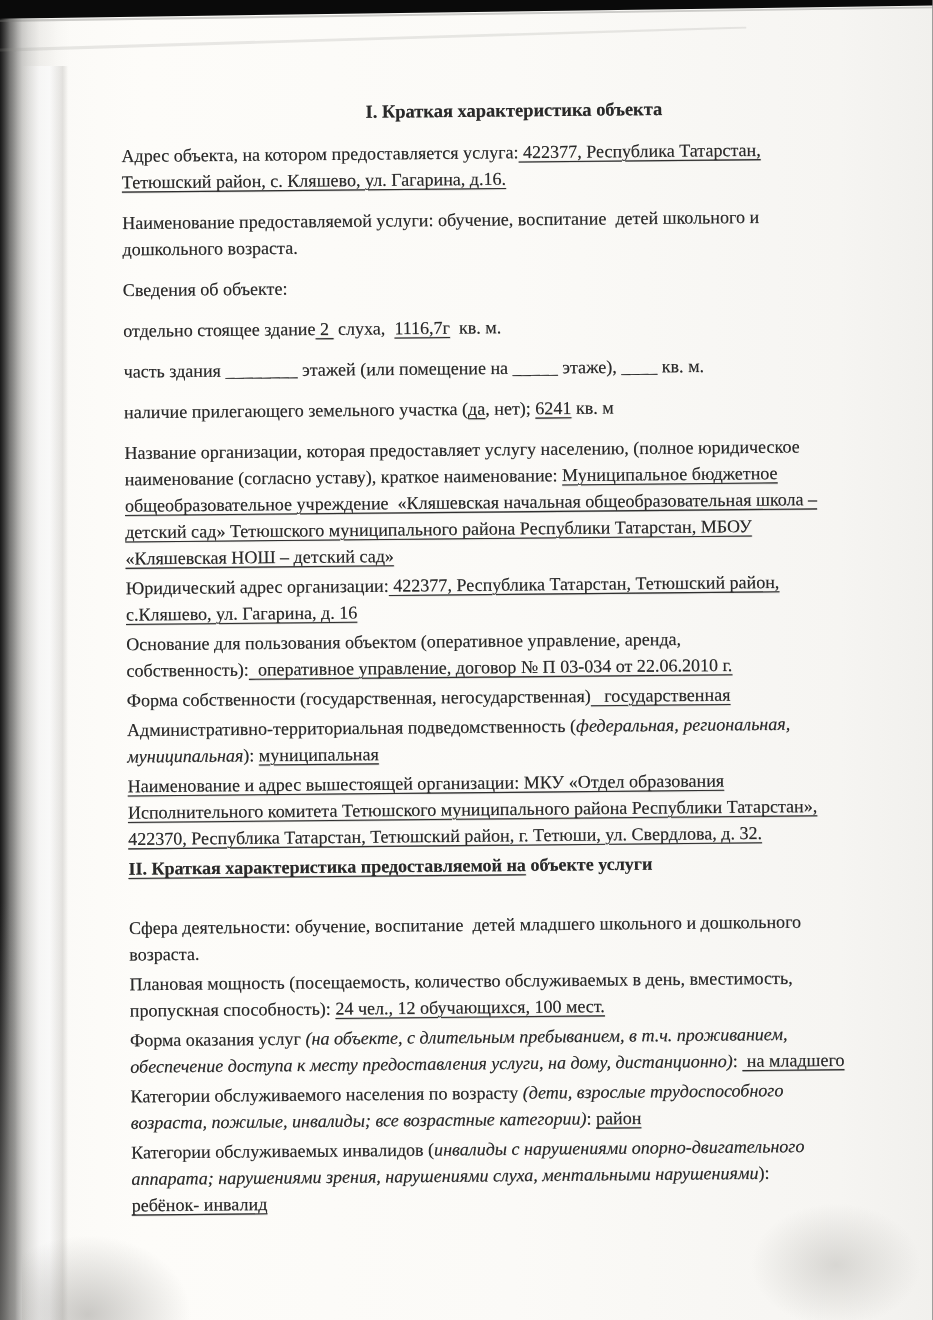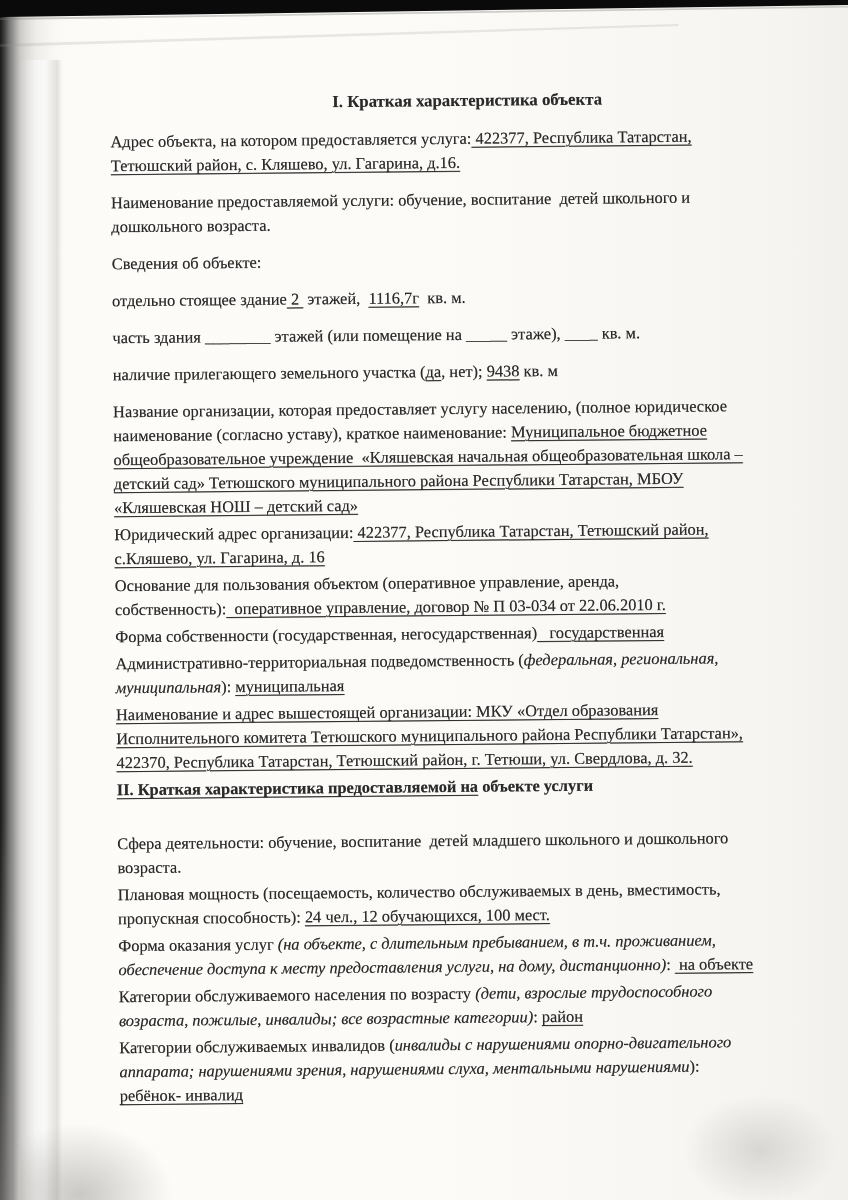--- a/index.html
+++ b/index.html
@@ -91,23 +91,23 @@
   <div class="edge-top-line"></div>
   <div class="smudge-bottom-left"></div>
   <div class="smudge-right"></div>
   <div class="content">
       <p class="para h1"><span class="b">I. Краткая характеристика объекта</span></p>
       <p class="para sp"><span>Адрес объекта, на котором предоставляется услуга:</span><span class="u"> 422377, Республика Татарстан,
 Тетюшский район, с. Кляшево, ул. Гагарина, д.16.</span></p>
       <p class="para sp"><span>Наименование предоставляемой услуги: обучение, воспитание  детей школьного и
 дошкольного возраста.</span></p>
       <p class="para sp"><span>Сведения об объекте:</span></p>
-      <p class="para sp"><span>отдельно стоящее здание</span><span class="u"> 2 </span><span> этажей,  </span><span class="u">1116,7г</span><span>  кв. м.</span></p>
+      <p class="para sp"><span>отдельно стоящее здание</span><span class="u"> 2 </span><span> слуха,  </span><span class="u">1116,7г</span><span>  кв. м.</span></p>
       <p class="para sp"><span>часть здания ________ этажей (или помещение на _____ этаже), ____ кв. м.</span></p>
-      <p class="para sp"><span>наличие прилегающего земельного участка (</span><span class="u">да</span><span>, нет); </span><span class="u">9438</span><span> кв. м</span></p>
+      <p class="para sp"><span>наличие прилегающего земельного участка (</span><span class="u">да</span><span>, нет); </span><span class="u">6241</span><span> кв. м</span></p>
       <p class="para"><span>Название организации, которая предоставляет услугу населению, (полное юридическое
 наименование (согласно уставу), краткое наименование: </span><span class="u">Муниципальное бюджетное
 общеобразовательное учреждение  «Кляшевская начальная общеобразовательная школа –
 детский сад» Тетюшского муниципального района Республики Татарстан, МБОУ
 «Кляшевская НОШ – детский сад»</span></p>
       <p class="para"><span>Юридический адрес организации:</span><span class="u"> 422377, Республика Татарстан, Тетюшский район,
 с.Кляшево, ул. Гагарина, д. 16</span></p>
       <p class="para"><span>Основание для пользования объектом (оперативное управление, аренда,
 собственность):</span><span class="u">  оперативное управление, договор № П 03-034 от 22.06.2010 г.</span></p>
       <p class="para"><span>Форма собственности (государственная, негосударственная)</span><span class="u">   государственная</span></p>
@@ -115,20 +115,20 @@
 муниципальная</span><span>): </span><span class="u">муниципальная</span></p>
       <p class="para"><span class="u">Наименование и адрес вышестоящей организации: МКУ «Отдел образования
 Исполнительного комитета Тетюшского муниципального района Республики Татарстан»,
 422370, Республика Татарстан, Тетюшский район, г. Тетюши, ул. Свердлова, д. 32.</span></p>
       <p class="para h2"><span class="u b">II. Краткая характеристика предоставляемой на</span><span class="b"> объекте услуги</span></p>
       <p class="para"><span>Сфера деятельности: обучение, воспитание  детей младшего школьного и дошкольного
 возраста.</span></p>
       <p class="para"><span>Плановая мощность (посещаемость, количество обслуживаемых в день, вместимость,
 пропускная способность): </span><span class="u">24 чел., 12 обучающихся, 100 мест.</span></p>
       <p class="para"><span>Форма оказания услуг </span><span class="i">(на объекте, с длительным пребыванием, в т.ч. проживанием,
-обеспечение доступа к месту предоставления услуги, на дому, дистанционно)</span><span>: </span><span class="u"> на объекте</span></p>
+обеспечение доступа к месту предоставления услуги, на дому, дистанционно)</span><span>: </span><span class="u"> на младшего</span></p>
       <p class="para"><span>Категории обслуживаемого населения по возрасту </span><span class="i">(дети, взрослые трудоспособного
 возраста, пожилые, инвалиды; все возрастные категории)</span><span>: </span><span class="u">район</span></p>
       <p class="para"><span>Категории обслуживаемых инвалидов (</span><span class="i">инвалиды с нарушениями опорно-двигательного
 аппарата; нарушениями зрения, нарушениями слуха, ментальными нарушениями</span><span>):
 </span><span class="u">ребёнок- инвалид</span></p>
     </div>
 </div>
 
 </body></html>

